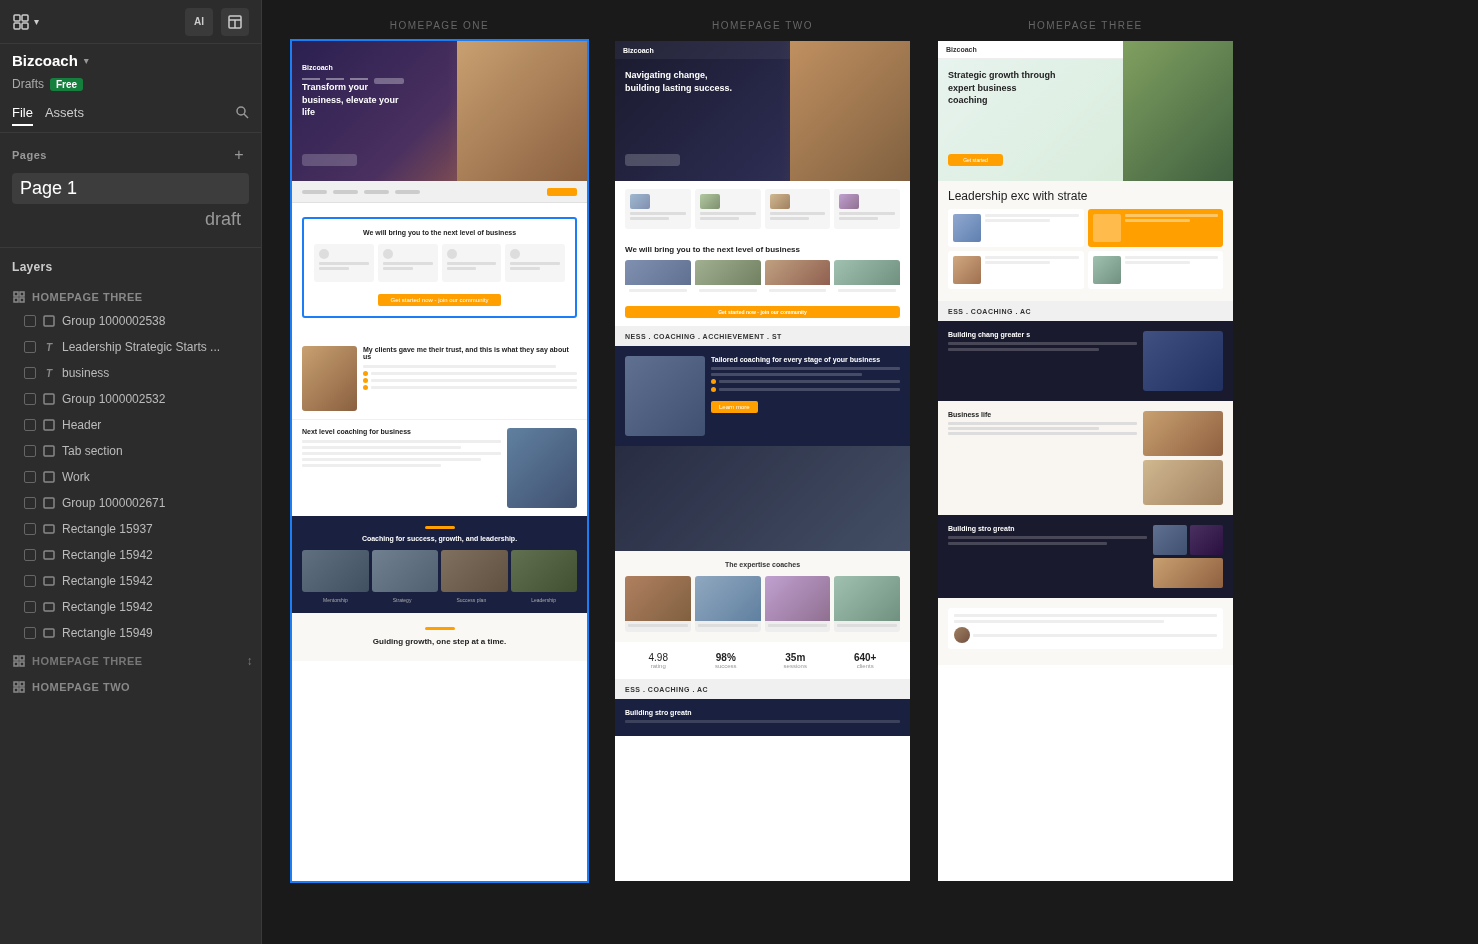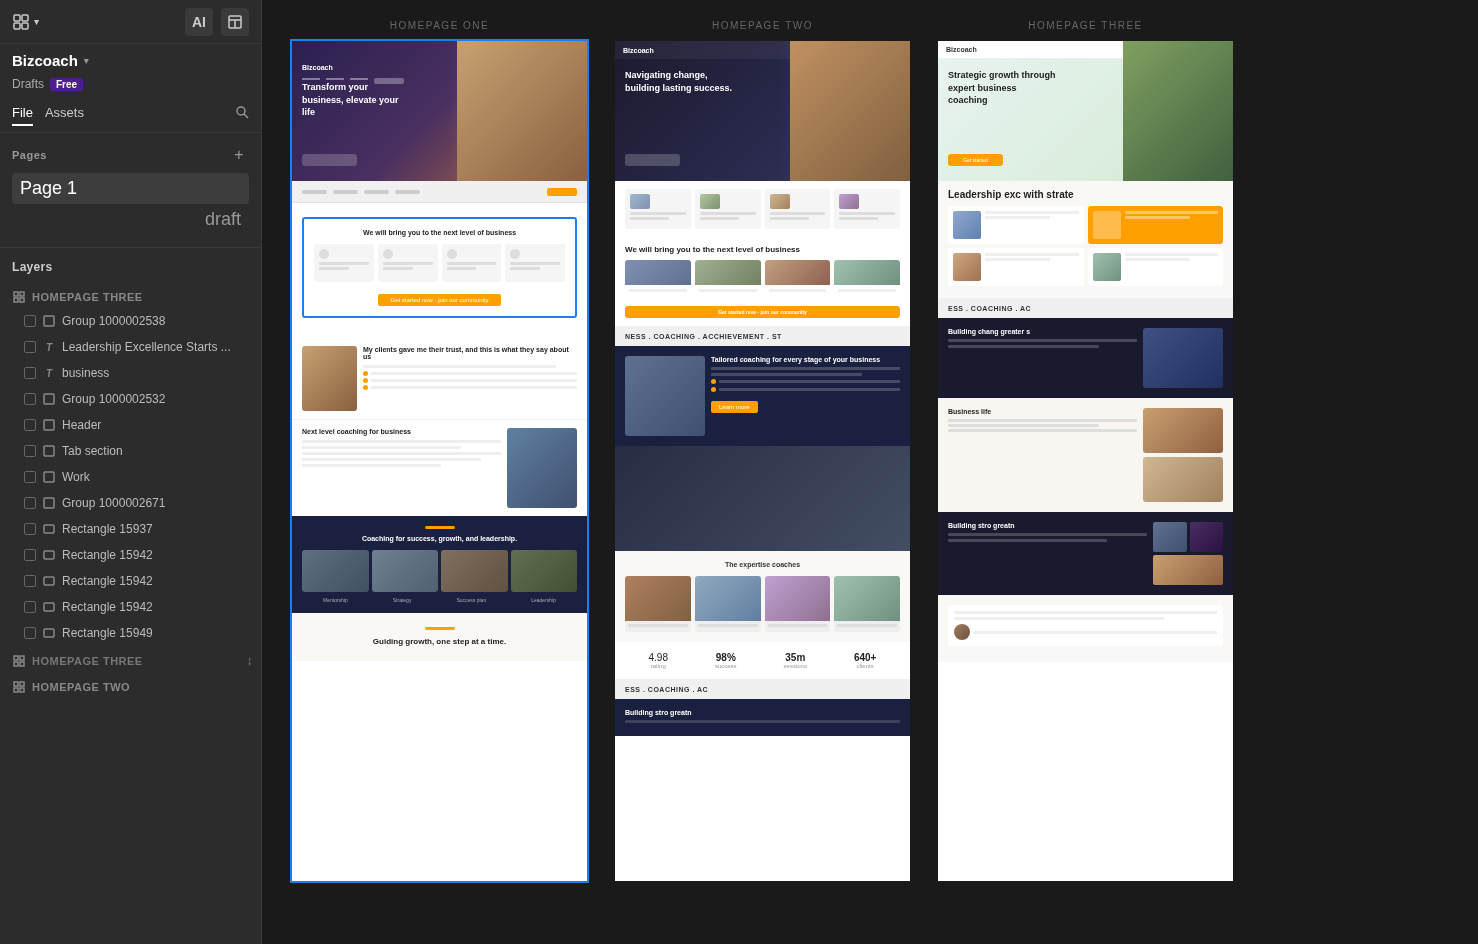--- a/index.html
+++ b/index.html
@@ -80,21 +80,21 @@
       display: flex; gap: 6px; align-items: center;
       padding: 0 12px 8px;
     }
 
     .badge-drafts {
       color: #aaa;
       font-size: 12px;
     }
 
     .badge-free {
-      background: #4c1d95;
+      background: #15803d;
       color: #fff;
       font-size: 10px;
       padding: 1px 6px;
       border-radius: 3px;
       font-weight: 600;
     }
 
     .sidebar-tabs {
       display: flex;
       padding: 6px 12px;
@@ -283,21 +283,21 @@
       <svg viewBox="0 0 18 18" fill="none" stroke="#ccc" stroke-width="1.5">
         <rect x="2" y="2" width="6" height="6" rx="1"></rect>
         <rect x="10" y="2" width="6" height="6" rx="1"></rect>
         <rect x="2" y="10" width="6" height="6" rx="1"></rect>
         <rect x="10" y="10" width="6" height="6" rx="1"></rect>
       </svg>
       <span style="font-size:10px; color:#ccc">▾</span>
     </div>
     <div class="top-icons">
       <div class="icon-btn">
-        <span style="font-size:14px; font-weight:700;">AI</span>
+        <span style="font-size:10px; font-weight:700;">AI</span>
       </div>
       <div class="icon-btn">
         <svg width="14" height="14" viewBox="0 0 14 14" fill="none" stroke="#ccc" stroke-width="1.5">
           <rect x="1" y="1" width="12" height="12" rx="1"></rect>
           <line x1="1" y1="5" x2="13" y2="5"></line>
           <line x1="7" y1="5" x2="7" y2="13"></line>
         </svg>
       </div>
     </div>
   </div>
@@ -352,21 +352,21 @@
         <svg viewBox="0 0 12 12">
             <rect x="1" y="1" width="10" height="10" rx="1"></rect>
           </svg>
       </span>
       <span class="layer-name">Group 1000002538</span>
     </div>
 
     <div class="layer-item">
       <div class="layer-checkbox"></div>
       <span class="layer-icon text-icon">T</span>
-      <span class="layer-name">Leadership Excellence Starts ...</span>
+      <span class="layer-name">Leadership Strategic Starts ...</span>
     </div>
 
     <div class="layer-item">
       <div class="layer-checkbox"></div>
       <span class="layer-icon text-icon">T</span>
       <span class="layer-name">business</span>
     </div>
 
     <div class="layer-item">
       <div class="layer-checkbox"></div>
@@ -792,21 +792,21 @@
             </span>
           </div>
           <div style="position:absolute;left:10px;top:28px;color:#222;font-size:9px;font-weight:700;line-height:1.4;max-width:110px;">Strategic growth through expert business coaching</div>
           <div style="position:absolute;left:10px;bottom:15px;width:55px;height:12px;background:#ffa000;border-radius:3px;display:flex;align-items:center;justify-content:center;">
             <span style="color:#fff;font-size:5px;">Get started</span>
           </div>
           <div style="position:absolute;right:0;top:0;width:110px;height:100%;background:linear-gradient(135deg,#80a060,#406040);"></div>
         </div>
 
         <div style="background:#f9f8f5;padding:8px 10px;">
-          <div style="font-size:10px;font-weight:700;color:#222;margin-bottom:6px;">Leadership exc with strate</div>
+          <div style="font-size:12px;font-weight:400;color:#222;margin-bottom:6px;">Leadership exc with strate</div>
           <div style="display:grid;grid-template-columns:1fr 1fr;gap:4px;margin-bottom:4px;">
             <div style="background:#fff;border-radius:3px;padding:5px;display:flex;gap:4px;">
               <div style="width:28px;height:28px;background:linear-gradient(135deg,#90a8d0,#6080b0);border-radius:2px;flex-shrink:0;"></div>
               <div style="flex:1;">
                 <div style="background:#eee;height:3px;border-radius:1px;margin-bottom:2px;"></div>
                 <div style="background:#eee;height:3px;border-radius:1px;width:70%;"></div>
               </div>
             </div>
             <div style="background:#ffa000;border-radius:3px;padding:5px;display:flex;gap:4px;">
               <div style="width:28px;height:28px;background:rgba(255,255,255,0.3);border-radius:2px;flex-shrink:0;"></div>

